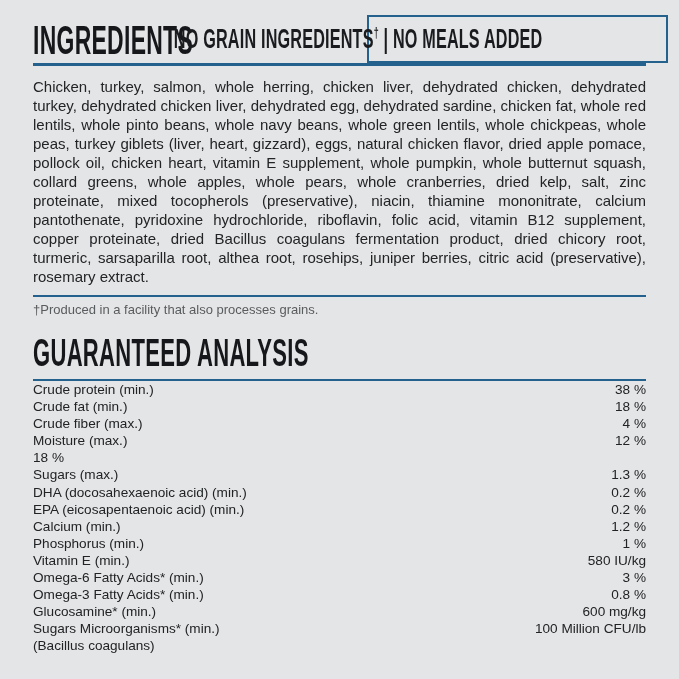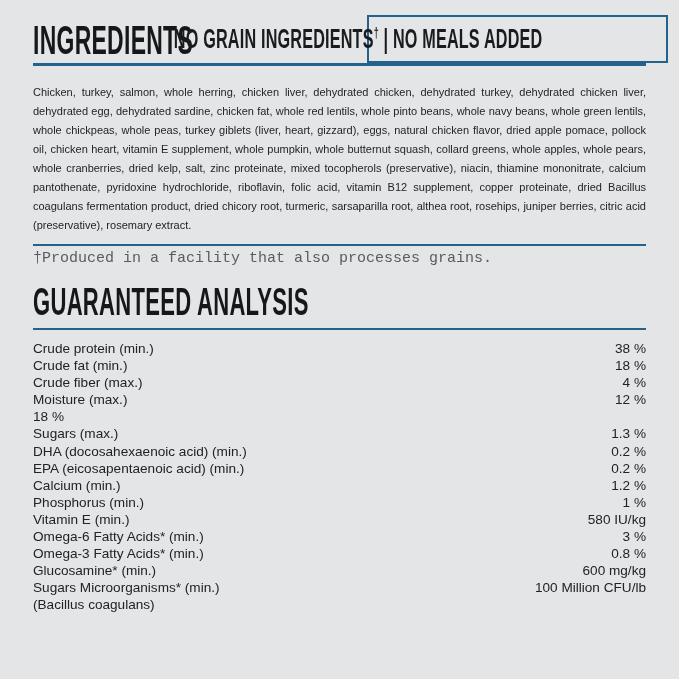--- a/index.html
+++ b/index.html
@@ -48,48 +48,47 @@
     color: #191b1e;
     transform: scaleX(0.60);
     transform-origin: center center;
     letter-spacing: 0.3px;
   }
   .badge-text sup { font-size: 55%; vertical-align: super; }
   .rule-thick { height: 3px; background: #24618c; }
   .rule-thin  { height: 2px; background: #24618c; }
 
   .ingredients-body {
-    margin-top: 17px;
-    font-size: 11px;
+    margin-top: 11px;
+    font-size: 15px;
     line-height: 19px;
     text-align: justify;
     color: #222426;
   }
   .divider { margin-top: 9px; }
   .footnote {
     margin-top: 6px;
-    font-size: 15px;
+    font-size: 13px;
     color: #595c5e;
     line-height: 14px;
-    font-family: Liberation Mono, monospace;
   }
   .ga-title-wrap { margin-top: 19px; height: 34px; }
   .ga-title {
     font-size: 38px;
     font-weight: 700;
     color: #15171a;
     line-height: 34px;
     white-space: nowrap;
     transform: scaleX(0.58);
     transform-origin: left bottom;
     letter-spacing: 0.5px;
     display: block;
   }
   .ga-rule { margin-top: 9px; }
-  .ga-table { margin-top: 10px; font-size: 13.6px; color: #212325; }
+  .ga-table { font-size: 13.6px; color: #212325; }
   .ga-row {
     display: flex;
     justify-content: space-between;
     align-items: baseline;
     line-height: 17.1px;
   }
   .ga-label { text-align: left; }
   .ga-value { text-align: left; white-space: nowrap; }
 </style>
 </head>

